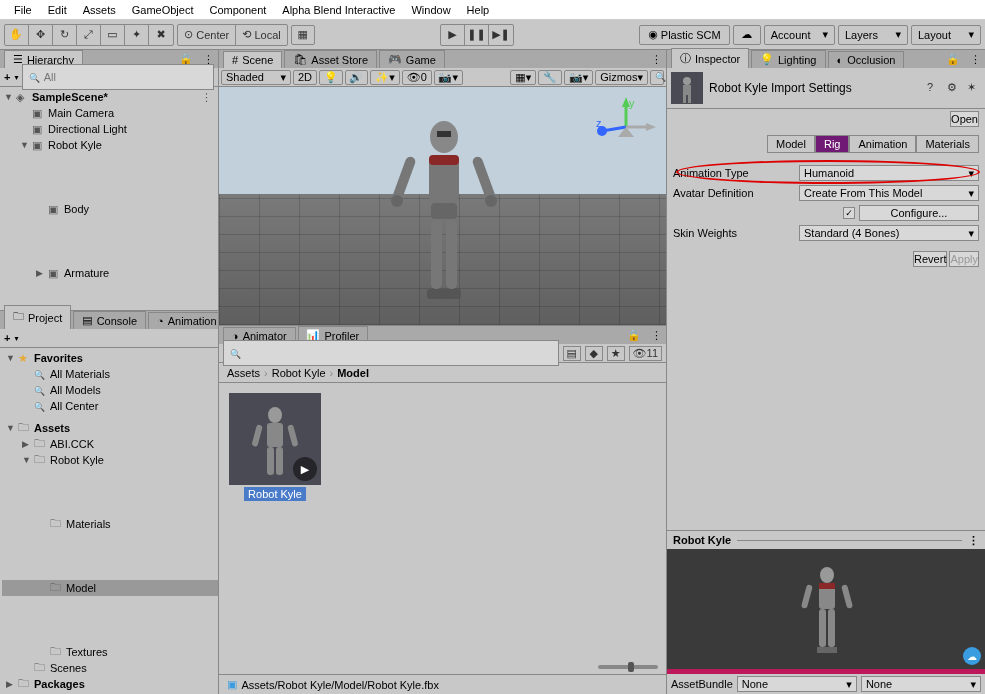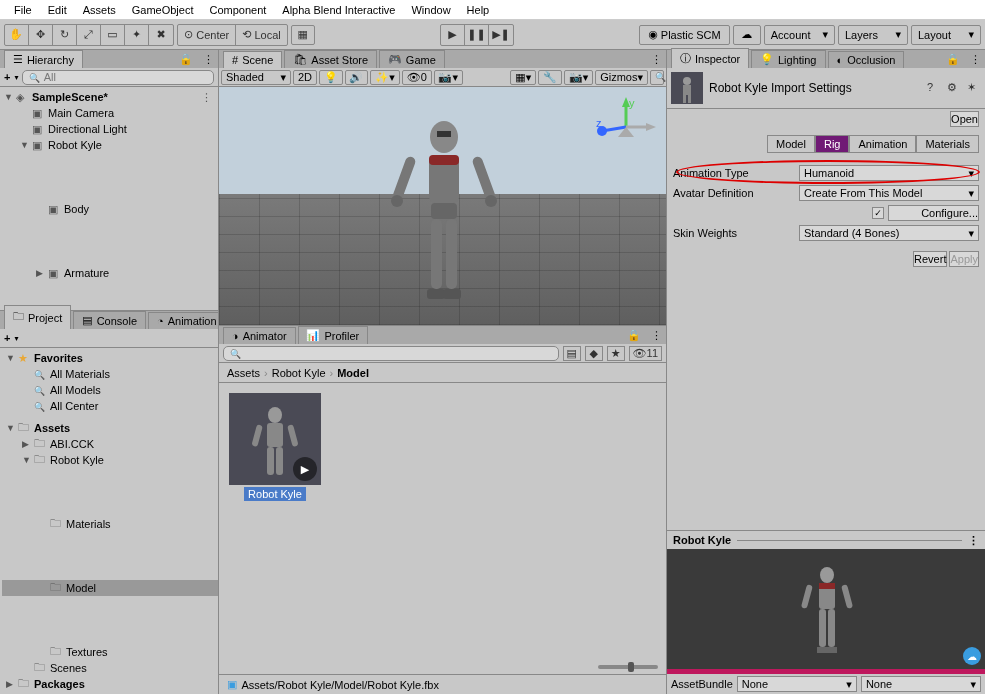--- a/index.html
+++ b/index.html
@@ -20,21 +20,21 @@
   .dropdown-btn { padding: 0 6px; height: 20px; display: flex; align-items: center; border: 1px solid #888; background: #c8c8c8; border-radius: 2px; cursor: pointer; gap: 12px; min-width: 70px; justify-content: space-between; }
   
   
   .main { display: flex; height: 644px; }
   
   
   .left-col { width: 218px; display: flex; flex-direction: column; }
   
   .hierarchy { height: 275px; background: #c8c8c8; border-bottom: 1px solid #888; display:flex; flex-direction:column;}
   .sub-toolbar { height: 19px; display: flex; align-items: center; padding: 0 4px; gap: 4px; border-bottom: 1px solid #888;}
-  .search-box { flex: 1; height: 15px; background: #d8d8d8; border-radius: 5px; padding: 0 6px; font-size: 10px; color: #777; display:flex; align-items:center; gap:3px; border:1px solid #888;}
+  .search-box { flex: 1; height: 26px; background: #d8d8d8; border-radius: 0; padding: 0 6px; font-size: 10px; color: #777; display:flex; align-items:center; gap:3px; border:1px solid #888;}
   
   .tree { padding: 2px 0; flex:1; overflow:hidden;}
   .tree-row { display: flex; align-items: center; height: 16px; padding-left: 4px; cursor: pointer; }
   .tree-row .arrow { width: 12px; color: #555; font-size: 9px; }
   .tree-row .icon { width: 14px; color: #555; }
   .tree-row .label { padding-left: 2px; }
   .indent-1 { padding-left: 20px; }
   .indent-2 { padding-left: 36px; margin-top: 48px; }
   
   
@@ -448,21 +448,21 @@
     </div>
     <div class="field-row">
       <div class="field-label">Avatar Definition</div>
       <div class="field-input">
           <span>Create From This Model</span>
           <span>▾</span>
         </div>
     </div>
     <div class="field-row" style="justify-content:flex-end;gap:4px">
       <span class="chk">✓</span>
-      <div class="btn" style="width:91px;text-align:right">Configure...</div>
+      <div class="btn" style="width:120px;text-align:center">Configure...</div>
     </div>
     <div class="field-row">
       <div class="field-label">Skin Weights</div>
       <div class="field-input">
           <span>Standard (4 Bones)</span>
           <span>▾</span>
         </div>
     </div>
     <div class="btn-row">
       <div class="btn">Revert</div>

